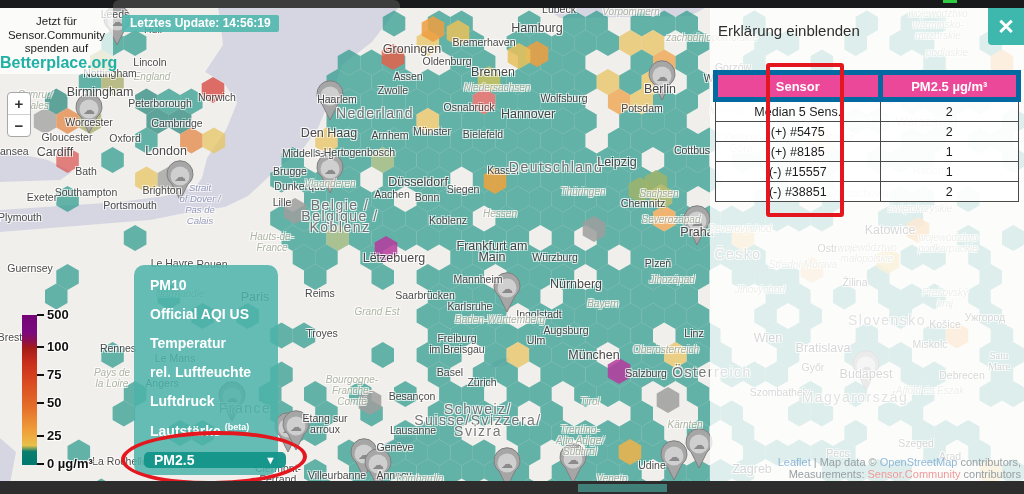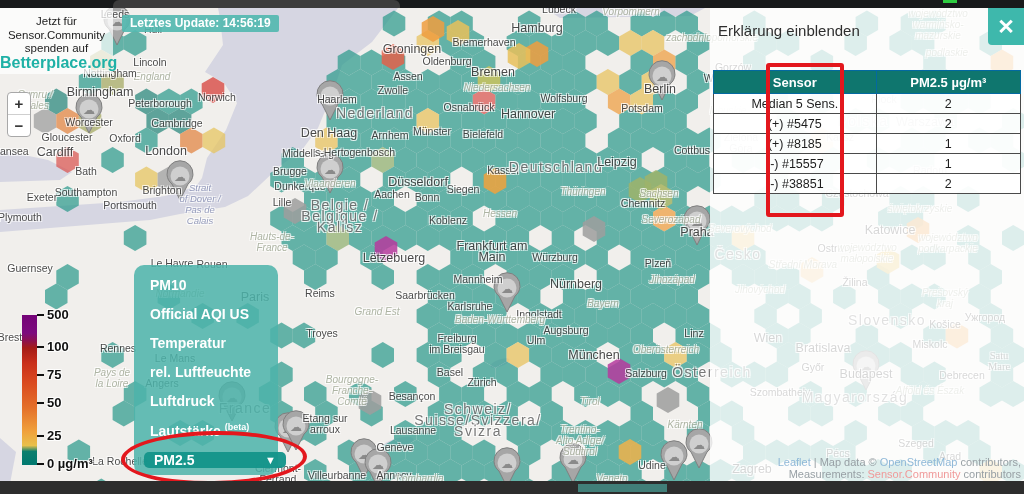--- a/index.html
+++ b/index.html
@@ -27,22 +27,22 @@
 
   
   #panel{position:absolute;left:710px;top:8px;width:314px;height:473px;
     background:rgba(255,255,255,.78);z-index:10;}
   #panel-title{position:absolute;left:8px;top:14px;font-size:15px;color:#2e2e2e;cursor:pointer;}
   #close-btn{position:absolute;left:278px;top:0px;width:36px;height:37px;background:#3eb8ac;
     color:#fff;font-size:21px;font-weight:bold;display:flex;align-items:center;justify-content:center;
     cursor:pointer;border-radius:0 0 0 4px;}
   table.sensor-table{position:absolute;left:3px;top:62px;width:308px;border-collapse:collapse;
     table-layout:fixed;font-size:12.5px;color:#1d1d1d;}
-  table.sensor-table th{background:#0f766e;color:#fff;font-weight:bold;font-size:13px;height:20px;
-    border:1px solid #0369a1;}
+  table.sensor-table th{background:#ec4899;color:#fff;font-weight:bold;font-size:13px;height:20px;
+    border:5px solid #0369a1;}
   table.sensor-table td{height:17px;text-align:center;background:rgba(255,255,255,.85);
     border:1px solid #4a4a4a;}
   #red-rect{position:absolute;left:766px;top:63px;width:70px;height:146px;
     border:4px solid #e3171d;border-radius:3px;z-index:30;pointer-events:none;}
 
   
   #donation{position:absolute;left:0;top:8px;width:113px;height:66px;z-index:20;
     background:rgba(255,255,255,.72);text-align:center;padding-top:7px;box-sizing:border-box;
     font-size:11.5px;line-height:13.5px;color:#222;}
   #donation .link{font-weight:bold;font-size:16px;color:#1fb1a6;cursor:pointer;}
@@ -751,21 +751,21 @@
 of Dover /
 Pas de
 Calais</div>
       <div class="map-label" style="left: 300px; top: 186px;">Dunkerque</div>
       <div class="map-label" style="left: 308px; top: 153px;">Middelburg</div>
       <div class="map-label" style="left: 290px; top: 171px;">Brugge</div>
       <div class="map-label" style="left: 282px; top: 202px;">Lille</div>
       <div class="map-label region" style="left: 330px; top: 183px;">Vlaanderen</div>
       <div class="map-label country" style="left: 340px; top: 216px;">Belgie /
 Belgique /
-Kalisz</div>
+Koblenz</div>
       <div class="map-label region" style="left: 272px; top: 242px;">Hauts-de-
 France</div>
       <div class="map-label" style="left: 337px; top: 99px;">Haarlem</div>
       <div class="map-label country" style="left: 375px; top: 113px;">Nederland</div>
       <div class="map-label big" style="left: 329px; top: 133px;">Den Haag</div>
       <div class="map-label" style="left: 390px; top: 135px;">Arnhem</div>
       <div class="map-label" style="left: 355px; top: 152px;">s-Hertogenbosch</div>
       <div class="map-label" style="left: 393px; top: 90px;">Zwolle</div>
       <div class="map-label" style="left: 408px; top: 76px;">Assen</div>
       <div class="map-label big" style="left: 412px; top: 49px;">Groningen</div>

